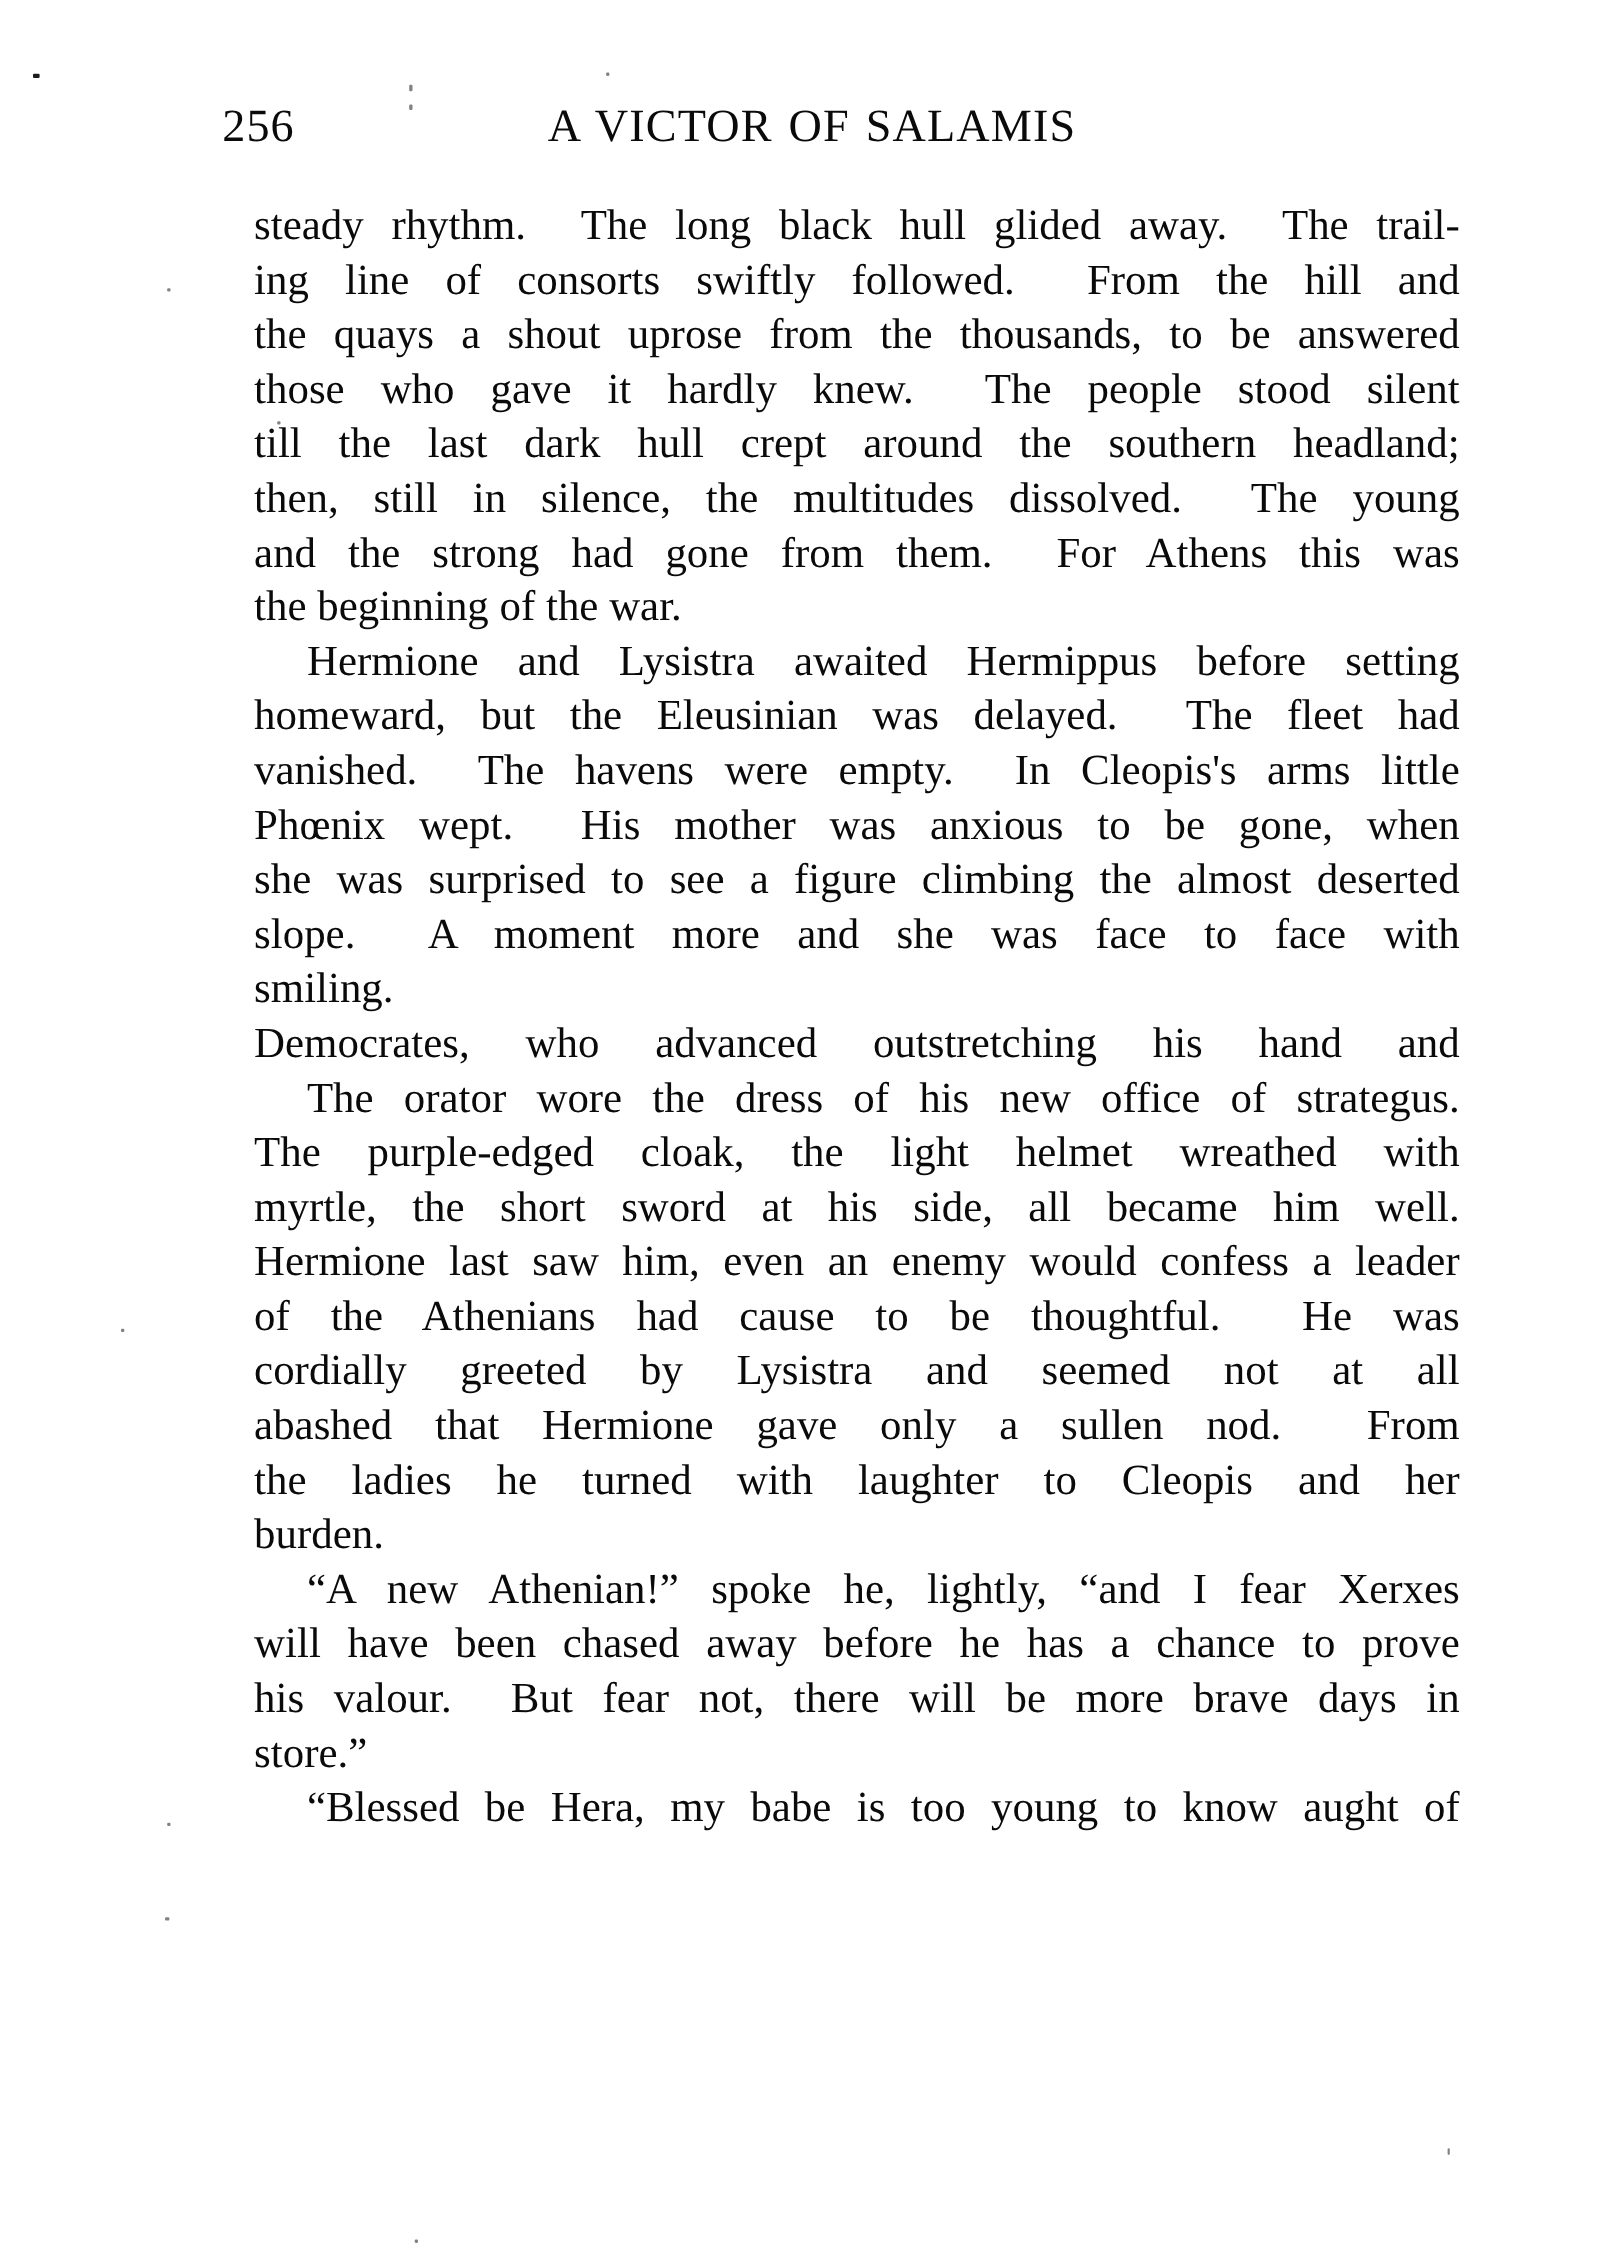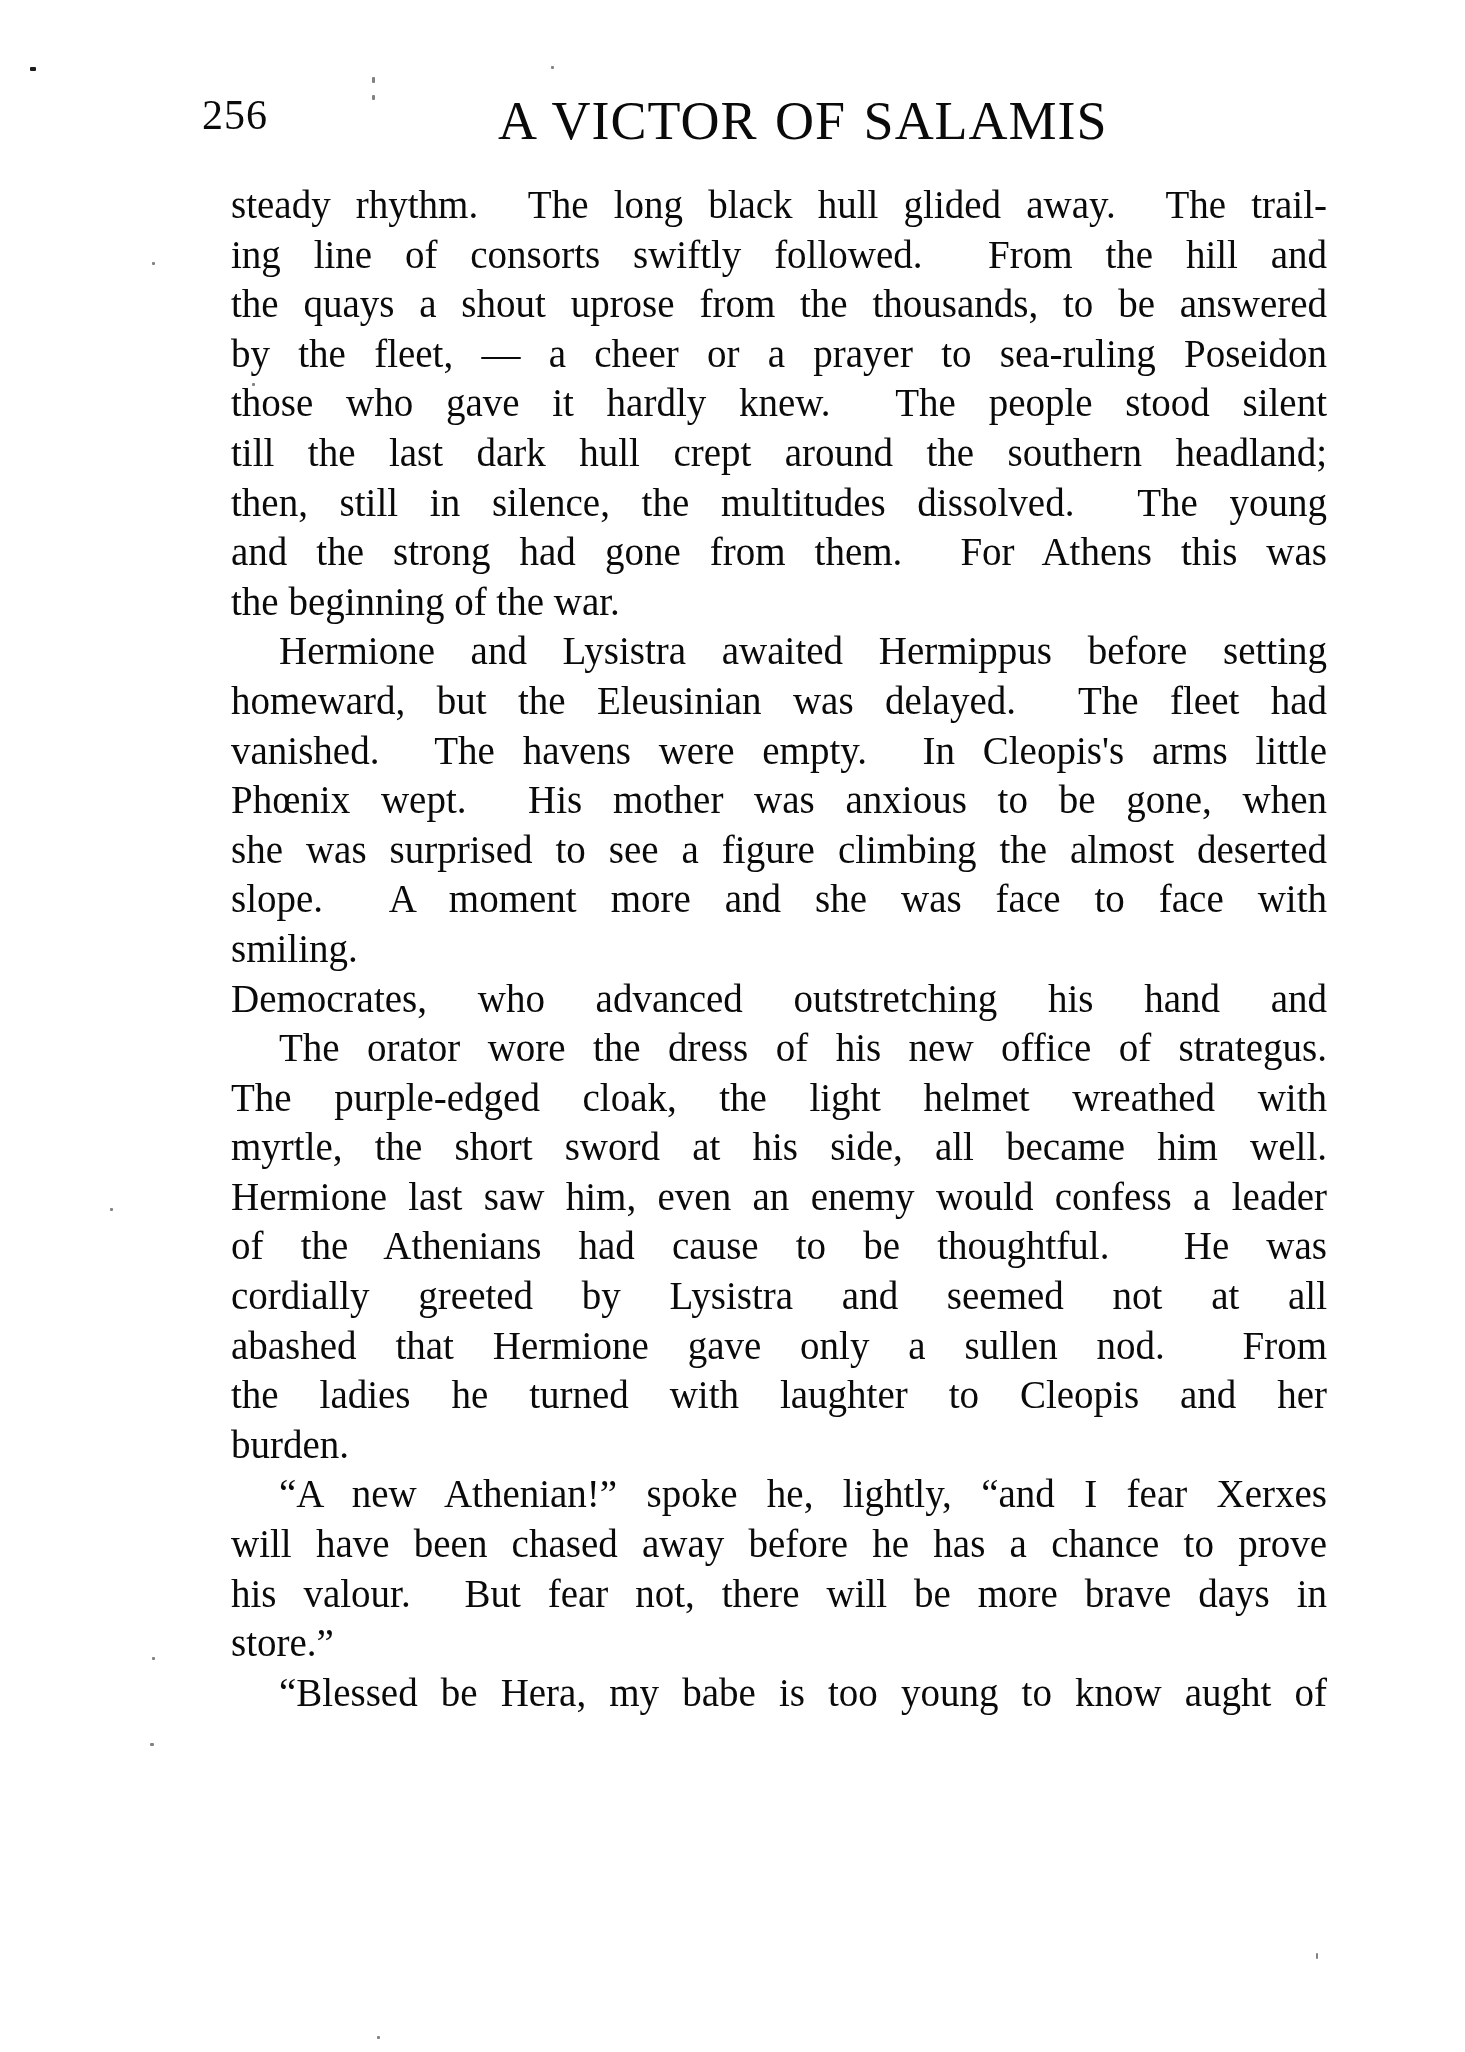--- a/index.html
+++ b/index.html
@@ -23,21 +23,21 @@
     top: 94px;
     font-size: 42px;
     line-height: 1;
     letter-spacing: 1px;
     color: #0a0a0a;
   }
   .running-title {
     position: absolute;
     left: 498px;
     top: 94px;
-    font-size: 54px;
+    font-size: 42px;
     line-height: 1;
     letter-spacing: 1px;
     word-spacing: 3px;
     color: #0a0a0a;
     white-space: nowrap;
   }
   .body-block {
     position: absolute;
     left: 206px;
     top: 180px;
@@ -73,21 +73,20 @@
 
   <header>
     <span class="page-number">256</span>
     <span class="running-title">A VICTOR OF SALAMIS</span>
   </header>
 
   <main class="body-block">
       <div class="line">steady rhythm.  The long black hull glided away.  The trail-</div>
       <div class="line">ing line of consorts swiftly followed.  From the hill and</div>
       <div class="line">the quays a shout uprose from the thousands, to be answered</div>
-      <div class="line">by the fleet, — a cheer or a prayer to sea-ruling Poseidon</div>
       <div class="line">those who gave it hardly knew.  The people stood silent</div>
       <div class="line">till the last dark hull crept around the southern headland;</div>
       <div class="line">then, still in silence, the multitudes dissolved.  The young</div>
       <div class="line">and the strong had gone from them.  For Athens this was</div>
       <div class="line para-end">the beginning of the war.</div>
       <div class="line indent">Hermione and Lysistra awaited Hermippus before setting</div>
       <div class="line">homeward, but the Eleusinian was delayed.  The fleet had</div>
       <div class="line">vanished.  The havens were empty.  In Cleopis's arms little</div>
       <div class="line">Phœnix wept.  His mother was anxious to be gone, when</div>
       <div class="line">she was surprised to see a figure climbing the almost deserted</div>

